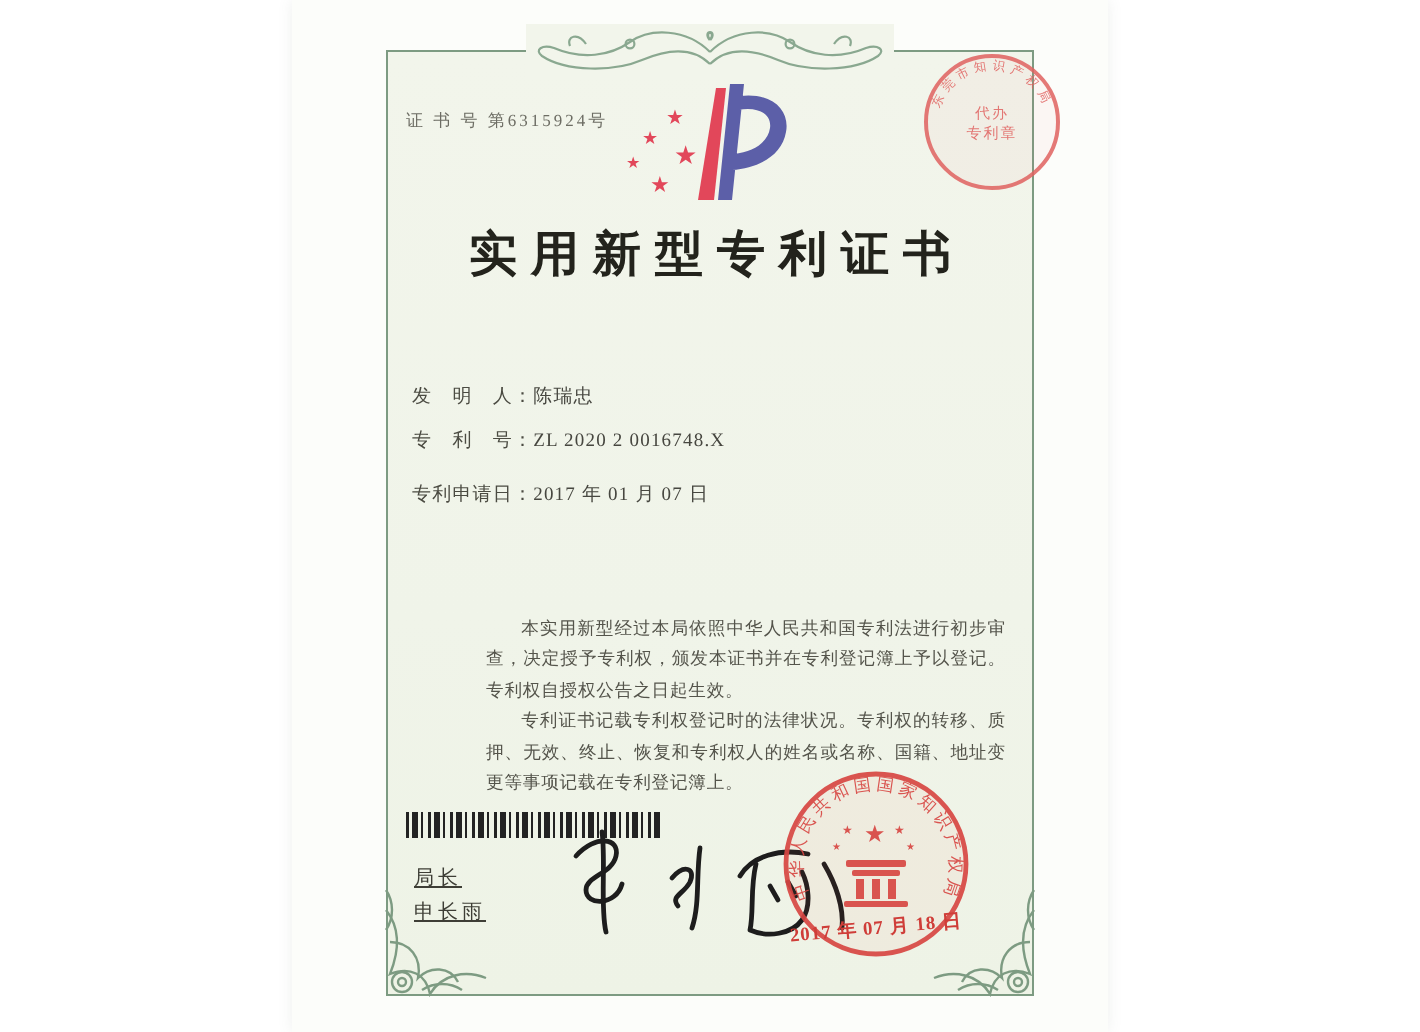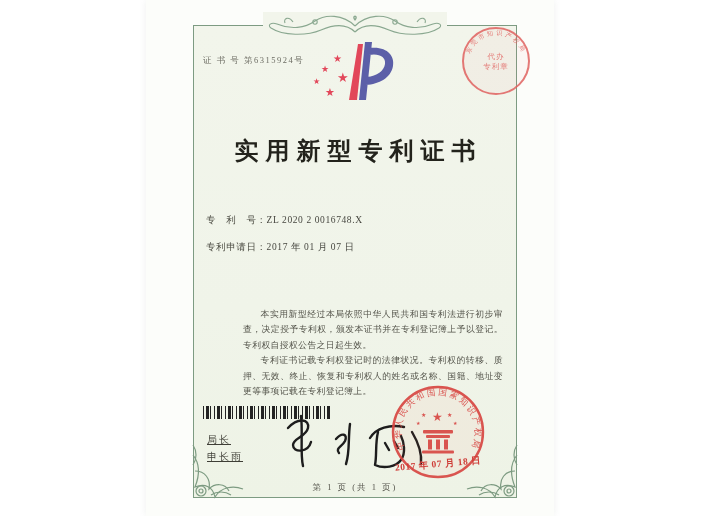--- a/index.html
+++ b/index.html
@@ -27,21 +27,21 @@
   .corner.left{left:-3px;bottom:-4px;}
   .corner.right{right:-3px;bottom:-4px;transform:scaleX(-1);}
   .cert-no{
     position:absolute;left:9px;top:29px;
     font-size:8.5px;color:#6d6d64;letter-spacing:1.5px;white-space:nowrap;
   }
   .logo{position:absolute;top:14px;left:50%;transform:translateX(-50%);width:88px;height:64px;}
   .title{
     position:absolute;top:85px;left:0;right:0;text-align:center;
     font-size:24px;font-weight:700;letter-spacing:7px;color:#23231c;
-    text-indent:7px;white-space:nowrap;margin-top:24px;
+    text-indent:7px;white-space:nowrap;
   }
   .field{
     position:absolute;left:12px;right:10px;
     font-size:9.5px;color:#4b4b42;letter-spacing:0.6px;white-space:nowrap;
   }
   .field .lab{color:#4b4b42;}
   .field .val{color:#474740;}
   .f0{top:128px}.f1{top:166px}.f2{top:188px}.f3{top:215px}.f4{top:242px}.f5{top:269px}
   .body-text{
     position:absolute;left:13px;right:13px;top:281px;
@@ -121,20 +121,21 @@
         <text x="14" y="56" font-size="11">★</text>
         <text x="22" y="22" font-size="10">★</text>
         <text x="26" y="42" font-size="13">★</text>
       </g>
       <path fill="#e2475a" d="M47,4 L52,4 L46,60 L38,60 Z"></path>
       <path fill="#5c5fa8" d="M54,2 L61,2 L55,60 L48,60 Z M59,8 C76,6 84,16 82,26 C80,38 68,44 55,45 L56,37 C66,36 73,31 74,24 C75,17 68,13 58,15 Z"></path>
     </svg>
 
     <div class="title">实用新型专利证书</div>
 
+    <div class="field f1"><span class="lab">发　明　人：</span><span class="val">陈瑞忠</span></div>
     <div class="field f2"><span class="lab">专　利　号：</span><span class="val">ZL 2020 2 0016748.X</span></div>
     <div class="field f3"><span class="lab">专利申请日：</span><span class="val">2017 年 01 月 07 日</span></div>
 
     <div class="body-text">
       <p>本实用新型经过本局依照中华人民共和国专利法进行初步审查，决定授予专利权，颁发本证书并在专利登记簿上予以登记。专利权自授权公告之日起生效。</p>
       <p>专利证书记载专利权登记时的法律状况。专利权的转移、质押、无效、终止、恢复和专利权人的姓名或名称、国籍、地址变更等事项记载在专利登记簿上。</p>
     </div>
 
     <div class="barcode"></div>
 
@@ -186,16 +187,15 @@
       <defs>
         <path id="ringPathAgency" d="M15.8,55.6 A27.5,27.5 0 1 1 60.2,55.6"></path>
       </defs>
       <text font-size="6.2" fill="#e06260" letter-spacing="2.5">
         <textPath href="#ringPathAgency" startOffset="50%" text-anchor="middle">东莞市知识产权局</textPath>
       </text>
       <text x="38" y="36" font-size="7.5" fill="#e06260" text-anchor="middle" letter-spacing="1">代办</text>
       <text x="38" y="46" font-size="7.5" fill="#e06260" text-anchor="middle" letter-spacing="1">专利章</text>
     </svg>
 
-    <div class="footer">第 1 页 (共 1 页)</div>
 
   </div>
 </div>
 
 </body></html>

